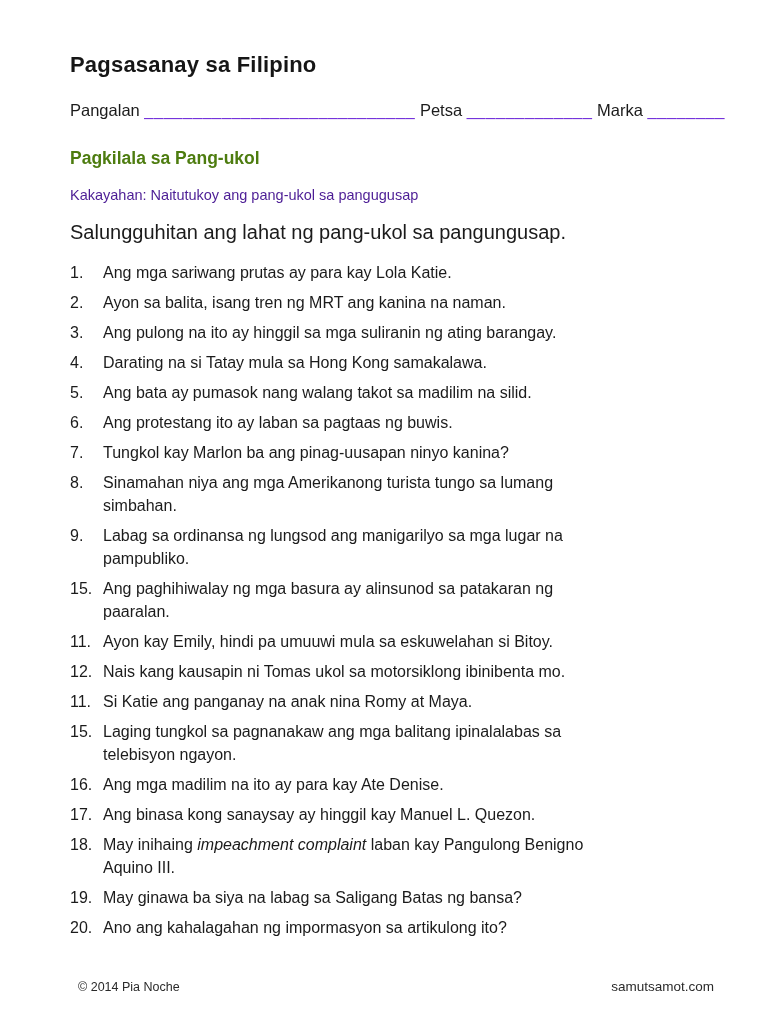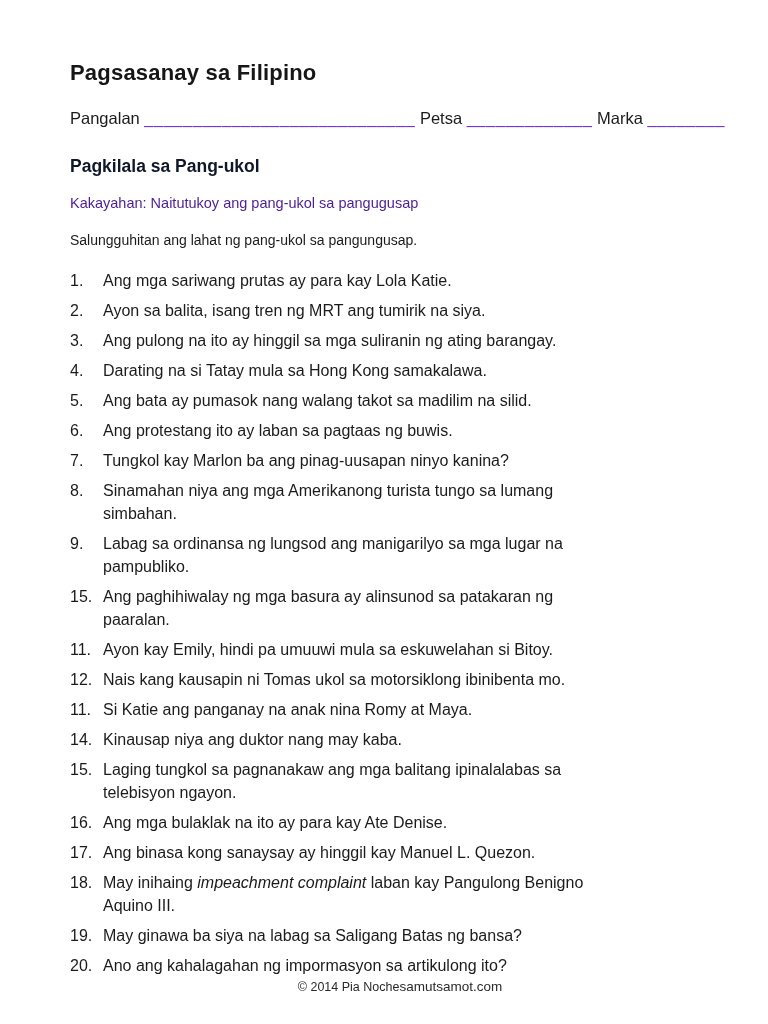--- a/index.html
+++ b/index.html
@@ -5,21 +5,21 @@
   * { box-sizing: border-box; }
   html, body { margin: 0; padding: 0; background: #ffffff; }
   .page {
     position: relative;
     width: 768px;
     height: 1024px;
     margin: 0 auto;
     background: #ffffff;
     font-family: "Liberation Sans", "DejaVu Sans", sans-serif;
     color: #1b1b1b;
-    padding: 8px 54px 0 70px;
+    padding: 0 54px 0 70px;
     overflow: hidden;
   }
   .title {
     margin: 0;
     padding-top: 52px;
     font-size: 22px;
     font-weight: bold;
     letter-spacing: 0.2px;
     line-height: 26px;
     color: #161616;
@@ -34,31 +34,31 @@
   .fill-line .blank {
     letter-spacing: 0.5px;
     color: #6d28d9;
     margin-top: 14px;
   }
   .section-title {
     margin: 26px 0 0 0;
     font-size: 17.5px;
     font-weight: bold;
     line-height: 22px;
-    color: #0f172a;
+    color: #4d7c0f;
   }
   .skill-line {
     margin-top: 17px;
     font-size: 14.5px;
     line-height: 18px;
     color: #4c1d95;
   }
   .instruction {
     margin-top: 18px;
-    font-size: 14px;
+    font-size: 20px;
     line-height: 21px;
     color: #1b1b1b;
   }
   ol.items {
     list-style: none;
     margin: 18px 0 0 0;
     padding: 0;
   }
   ol.items li {
     display: flex;
@@ -73,25 +73,25 @@
   }
   ol.items .txt {
     flex: 1 1 auto;
     white-space: pre-wrap;
   }
   ol.items .txt em {
     font-style: italic;
   }
   .footer {
     position: absolute;
-    left: 86px;
+    left: 78px;
     right: 54px;
     bottom: 30px;
     display: flex;
-    justify-content: center;
+    justify-content: space-between;
     align-items: baseline;
     font-size: 12.5px;
     color: #2a2a2a;
   }
   .footer .site { font-size: 13.5px; }
 </style>
 </head>
 <body>
 
 <div class="page">
@@ -105,21 +105,21 @@
 
   <div class="instruction">Salungguhitan ang lahat ng pang-ukol sa pangungusap.</div>
 
   <ol class="items">
       <li>
         <span class="num">1.</span>
         <span class="txt"><span>Ang mga sariwang prutas ay para kay Lola Katie.</span></span>
       </li>
       <li>
         <span class="num">2.</span>
-        <span class="txt"><span>Ayon sa balita, isang tren ng MRT ang tumirik na siya.</span></span>
+        <span class="txt"><span>Ayon sa balita, isang tren ng MRT ang kanina na naman.</span></span>
       </li>
       <li>
         <span class="num">3.</span>
         <span class="txt"><span>Ang pulong na ito ay hinggil sa mga suliranin ng ating barangay.</span></span>
       </li>
       <li>
         <span class="num">4.</span>
         <span class="txt"><span>Darating na si Tatay mula sa Hong Kong samakalawa.</span></span>
       </li>
       <li>
@@ -155,31 +155,27 @@
       </li>
       <li>
         <span class="num">12.</span>
         <span class="txt"><span>Nais kang kausapin ni Tomas ukol sa motorsiklong ibinibenta mo.</span></span>
       </li>
       <li>
         <span class="num">11.</span>
         <span class="txt"><span>Si Katie ang panganay na anak nina Romy at Maya.</span></span>
       </li>
       <li>
-        <span class="num">14.</span>
-        <span class="txt"><span>Kinausap niya ang duktor nang may kaba.</span></span>
-      </li>
-      <li>
         <span class="num">15.</span>
         <span class="txt"><span>Laging tungkol sa pagnanakaw ang mga balitang ipinalalabas sa
 telebisyon ngayon.</span></span>
       </li>
       <li>
         <span class="num">16.</span>
-        <span class="txt"><span>Ang mga bulaklak na ito ay para kay Ate Denise.</span></span>
+        <span class="txt"><span>Ang mga madilim na ito ay para kay Ate Denise.</span></span>
       </li>
       <li>
         <span class="num">17.</span>
         <span class="txt"><span>Ang binasa kong sanaysay ay hinggil kay Manuel L. Quezon.</span></span>
       </li>
       <li>
         <span class="num">18.</span>
         <span class="txt"><span>May inihaing </span><em>impeachment complaint</em><span> laban kay Pangulong Benigno
 Aquino III.</span></span>
       </li>

